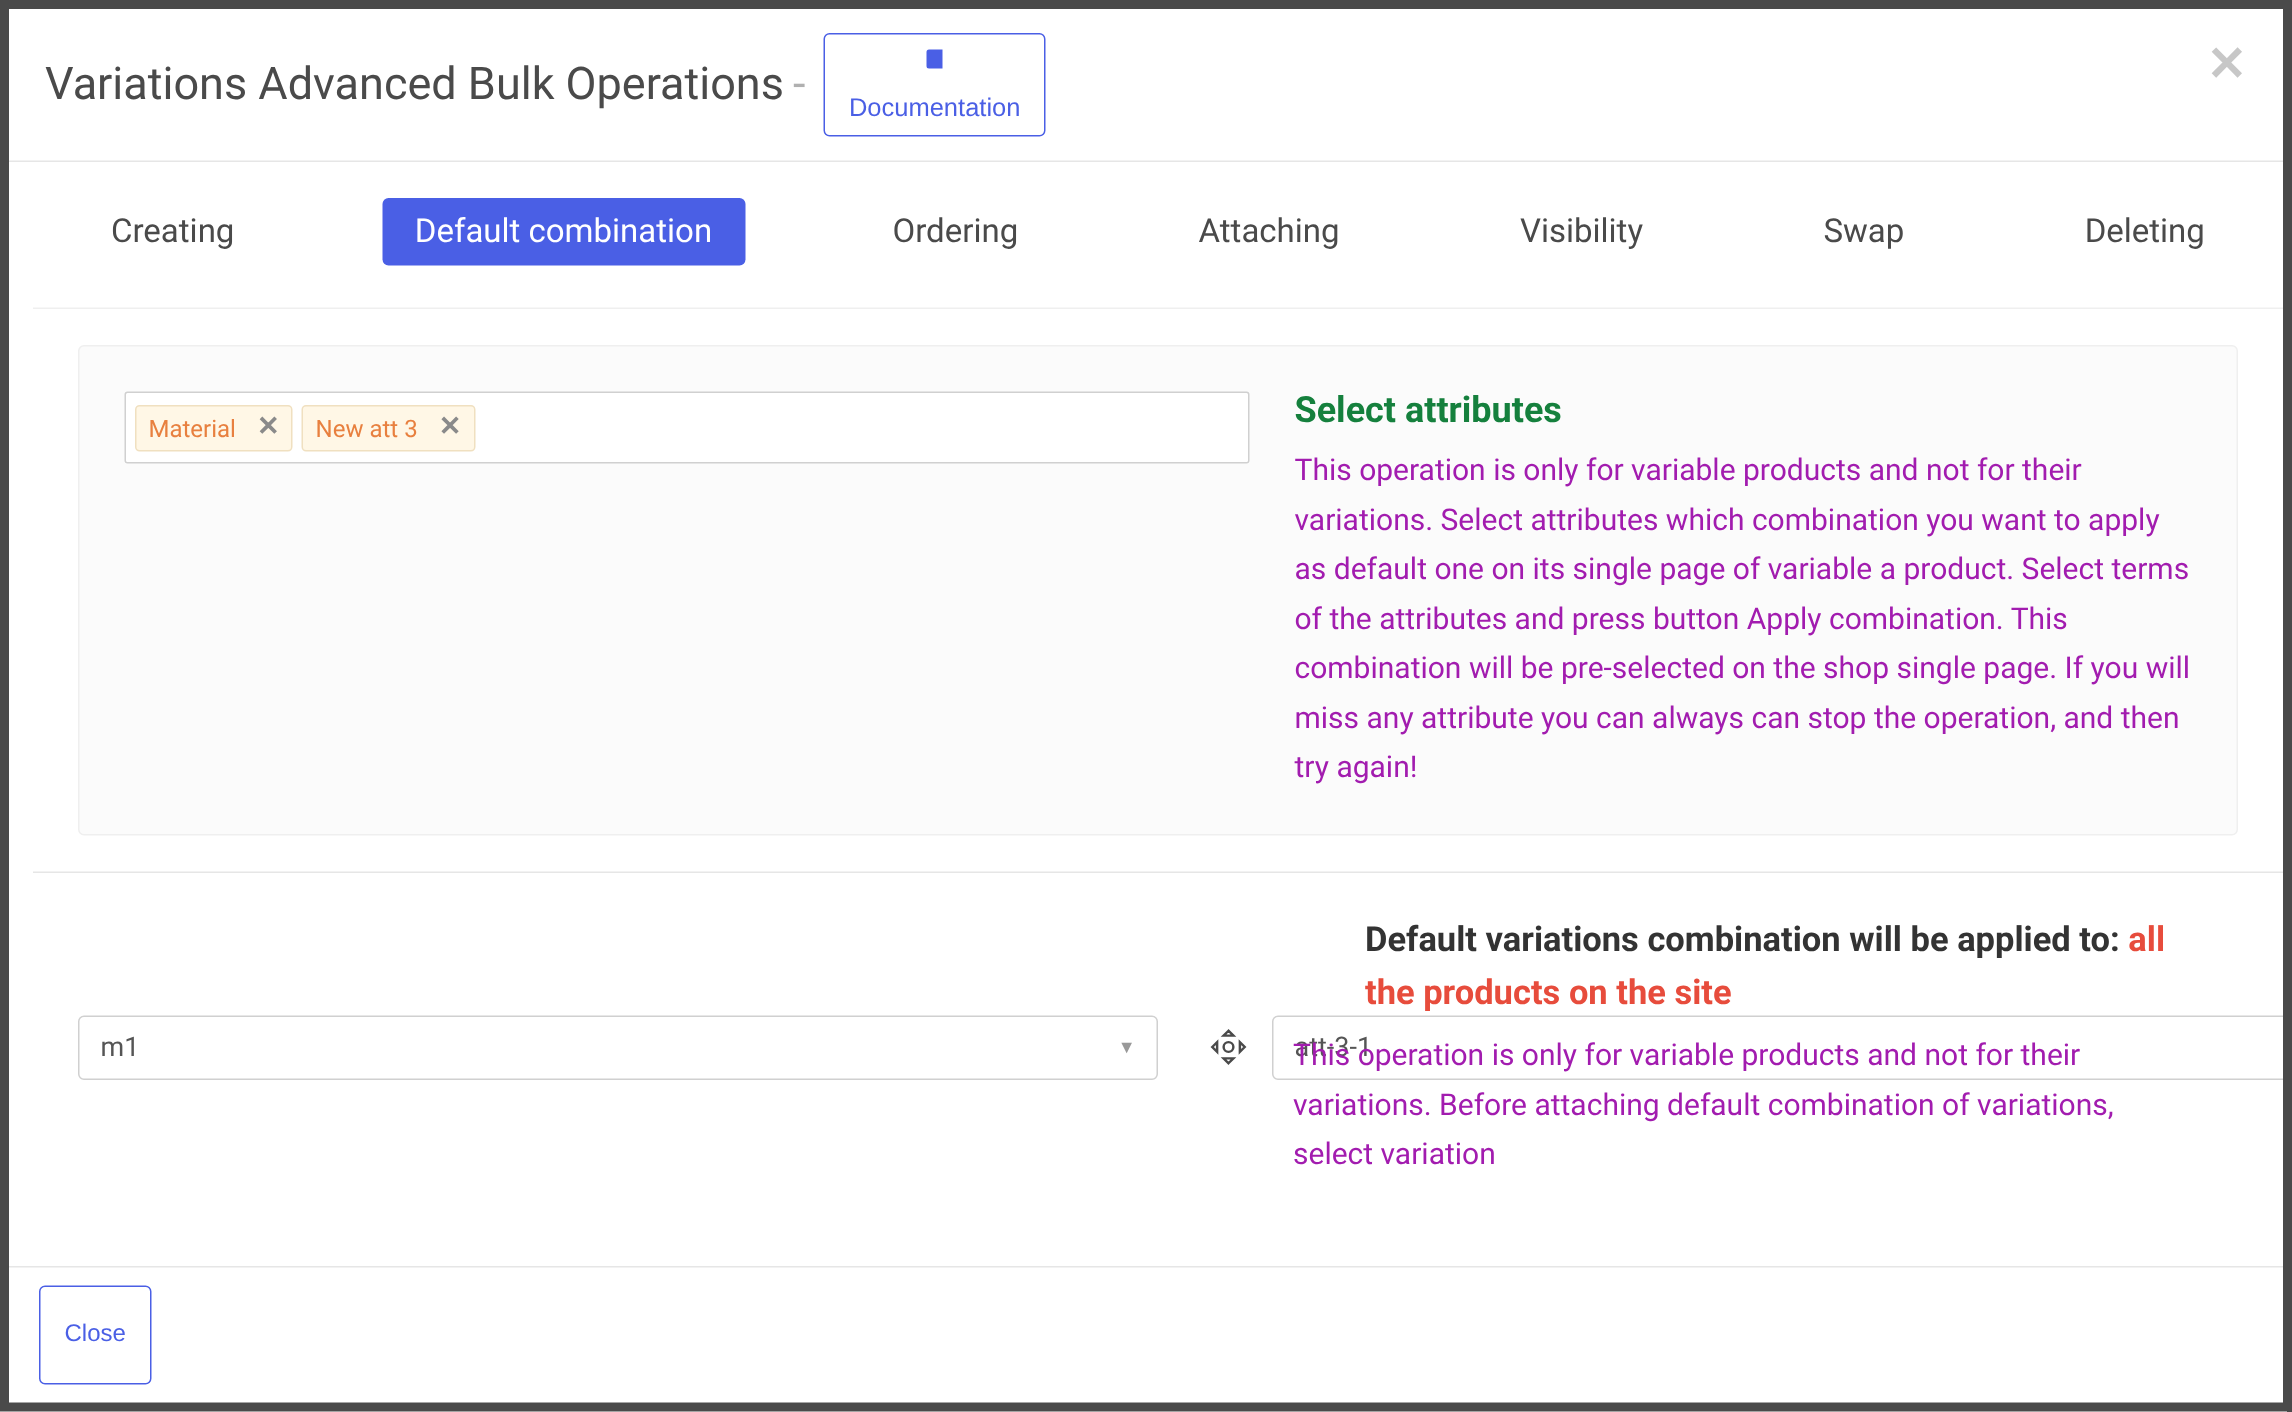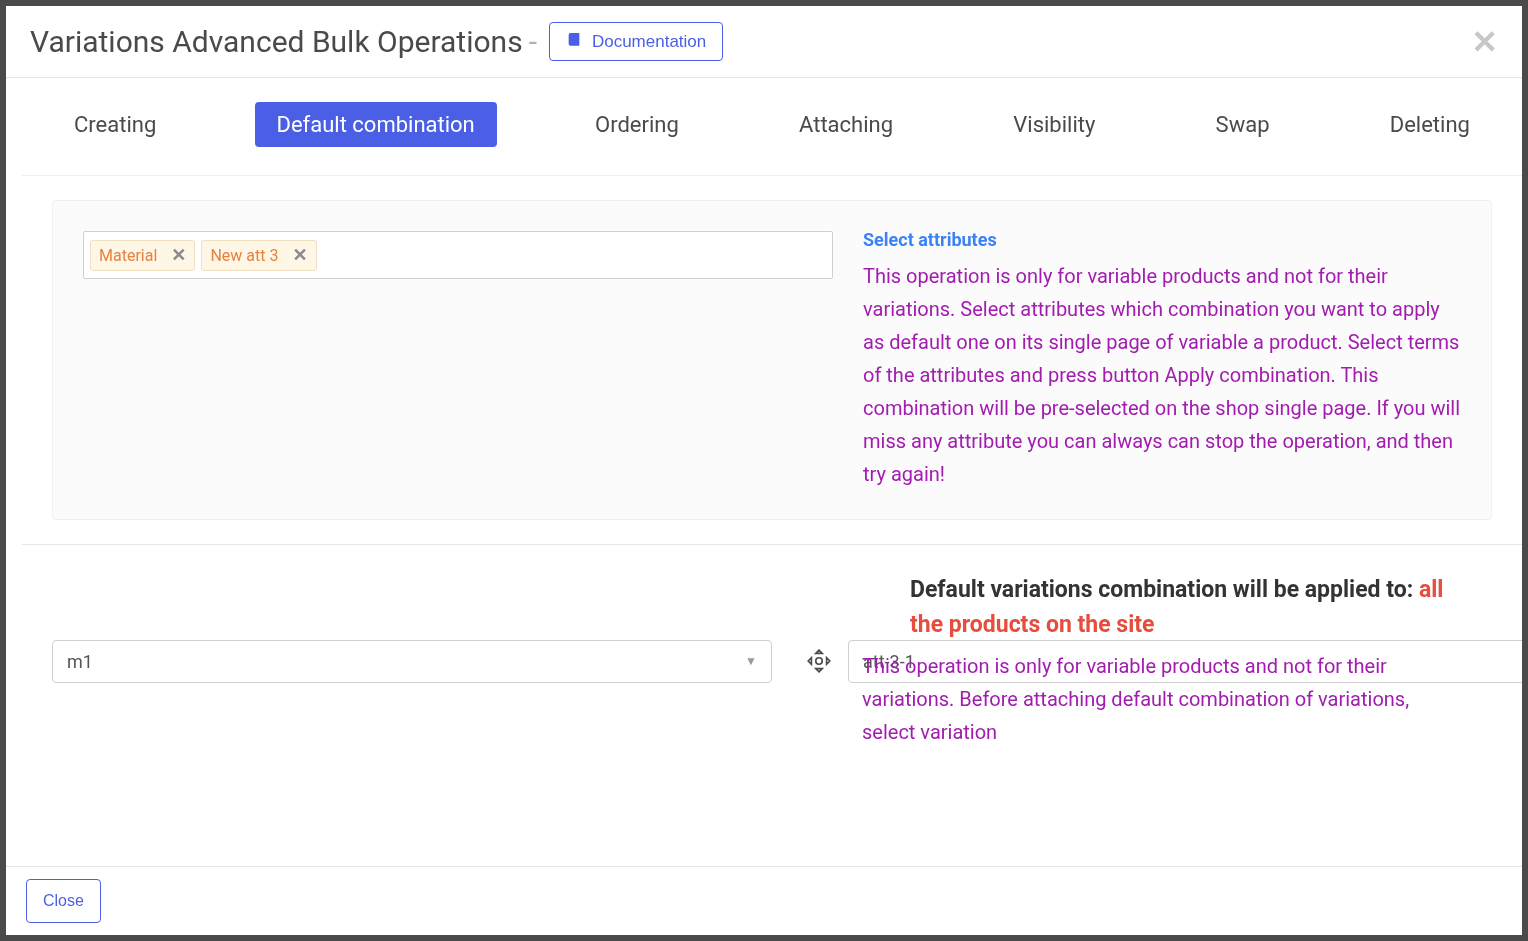--- a/index.html
+++ b/index.html
@@ -44,20 +44,21 @@
       border: 1px solid #4a5fe5;
       background: #fff;
       color: #4a5fe5;
       border-radius: 4px;
       padding: 8px 16px;
       font-size: 17px;
       cursor: pointer;
       display: inline-flex;
       align-items: center;
       gap: 10px;
+      flex-direction: column;
     }
     .doc-button svg {
       width: 16px;
       height: 16px;
       fill: #4a5fe5;
     }
     .close-icon {
       position: absolute;
       right: 24px;
       top: 20px;
@@ -129,23 +130,23 @@
       font-size: 18px;
       font-weight: bold;
       cursor: pointer;
       line-height: 1;
     }
     .panel-right {
       flex: 1;
       padding: 28px 28px 28px 0;
     }
     .info-title {
-      font-size: 18px;
+      font-size: 24px;
       font-weight: 700;
-      color: #3b82f6;
+      color: #15803d;
       margin-bottom: 10px;
     }
     .info-text {
       font-size: 20px;
       color: #a21caf;
       line-height: 1.65;
     }
     .section-divider {
       border-top: 1px solid #e6e6e6;
       margin: 0 0;
@@ -210,21 +211,21 @@
     }
     .modal-footer {
       border-top: 1px solid #e6e6e6;
       padding: 12px 20px;
     }
     .close-button {
       border: 1px solid #4a5fe5;
       background: #fff;
       color: #4a5fe5;
       border-radius: 4px;
-      padding: 12px 16px;
+      padding: 23px 16px;
       font-size: 16px;
       cursor: pointer;
     }
     
     .modal-body-wrap::-webkit-scrollbar {
       width: 18px;
     }
     .modal-body-wrap::-webkit-scrollbar-track {
       background: #f0f0f0;
     }

